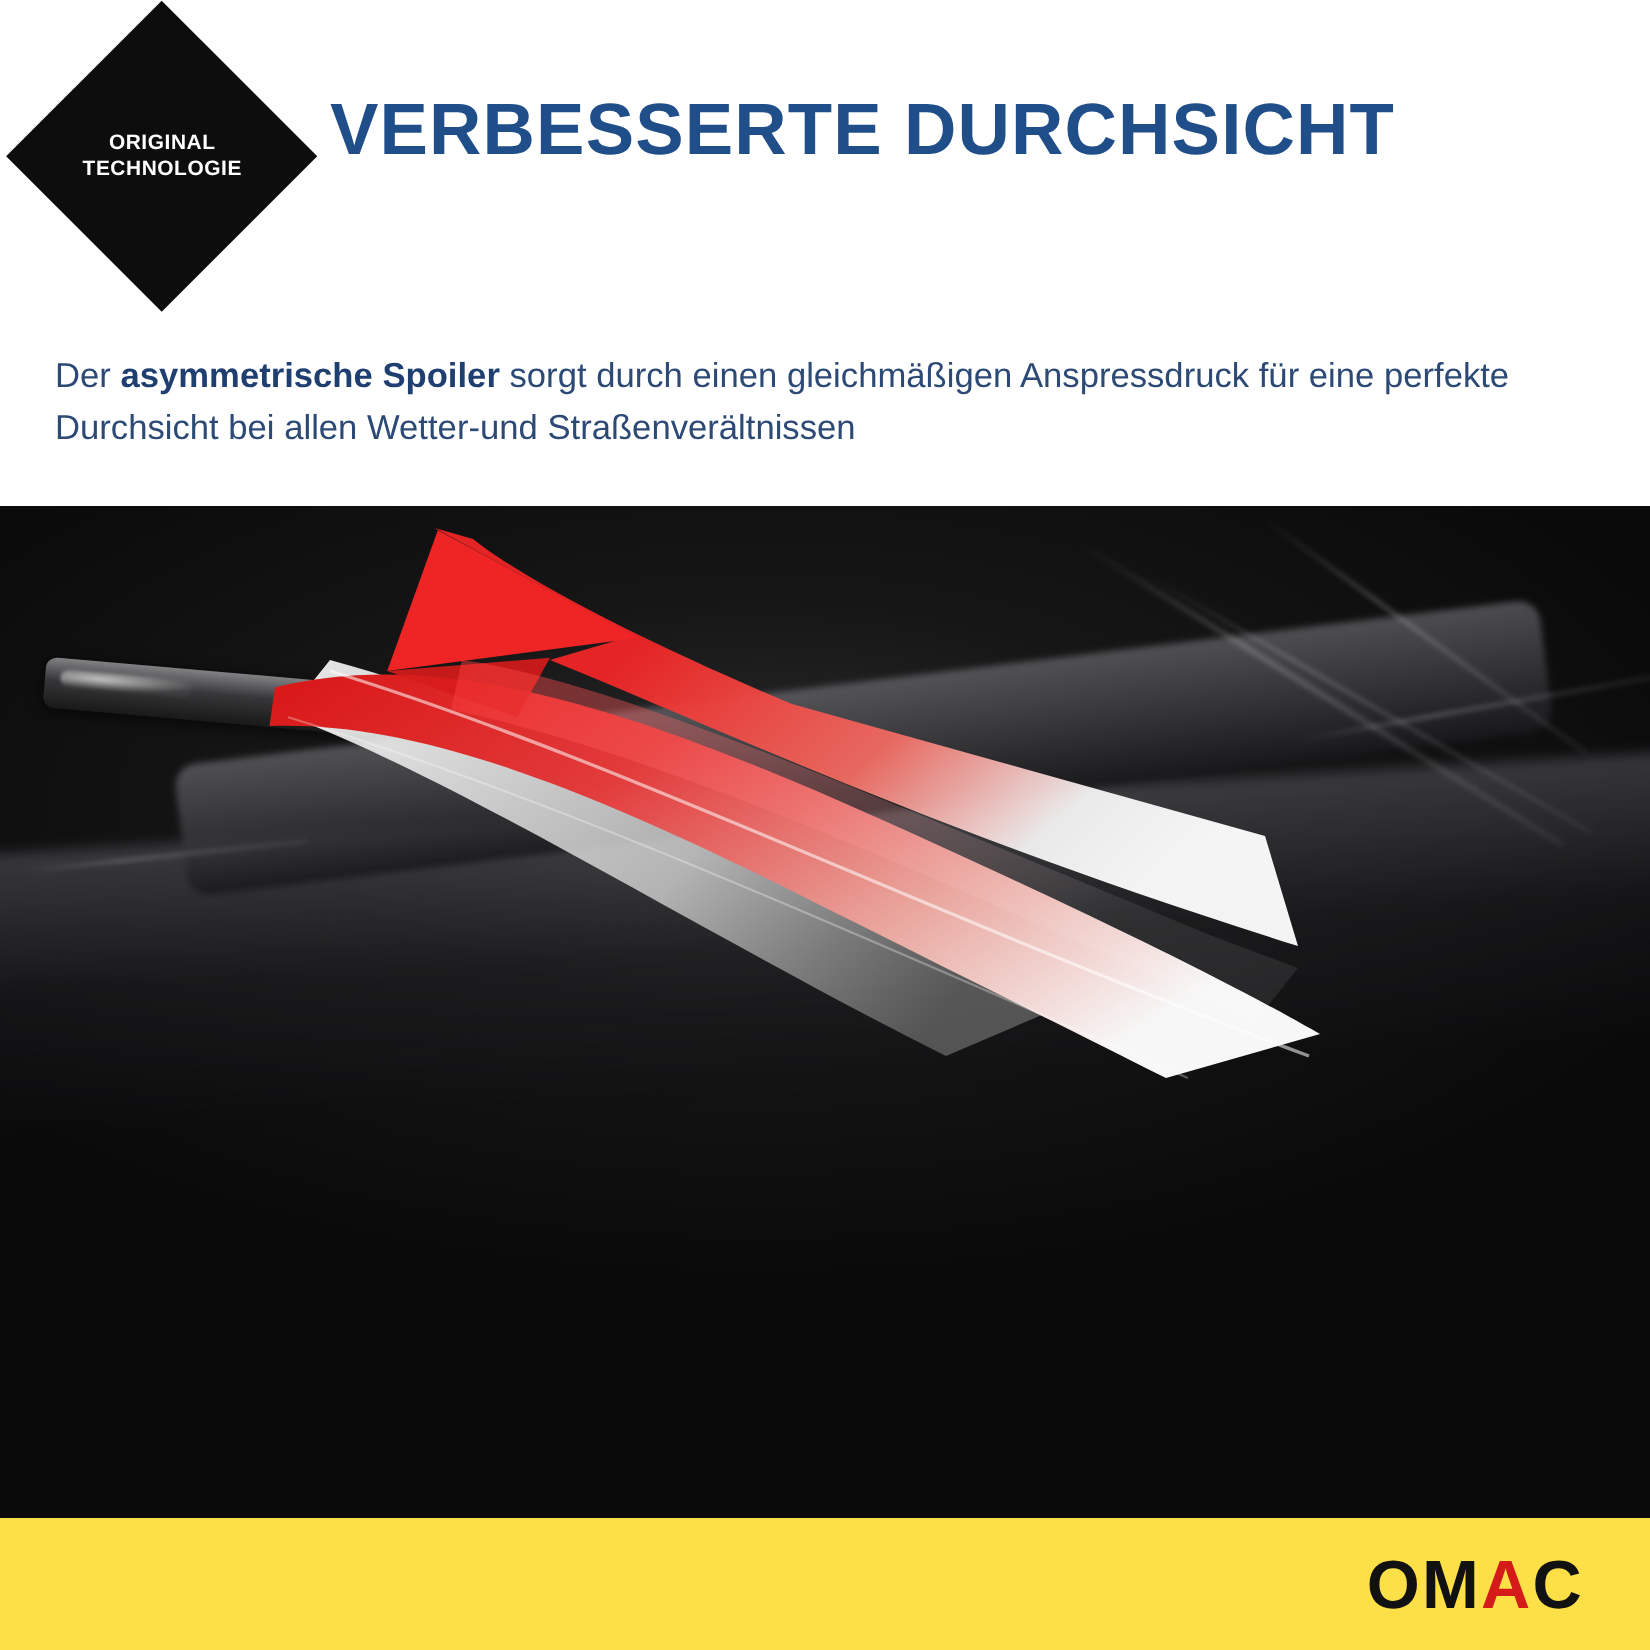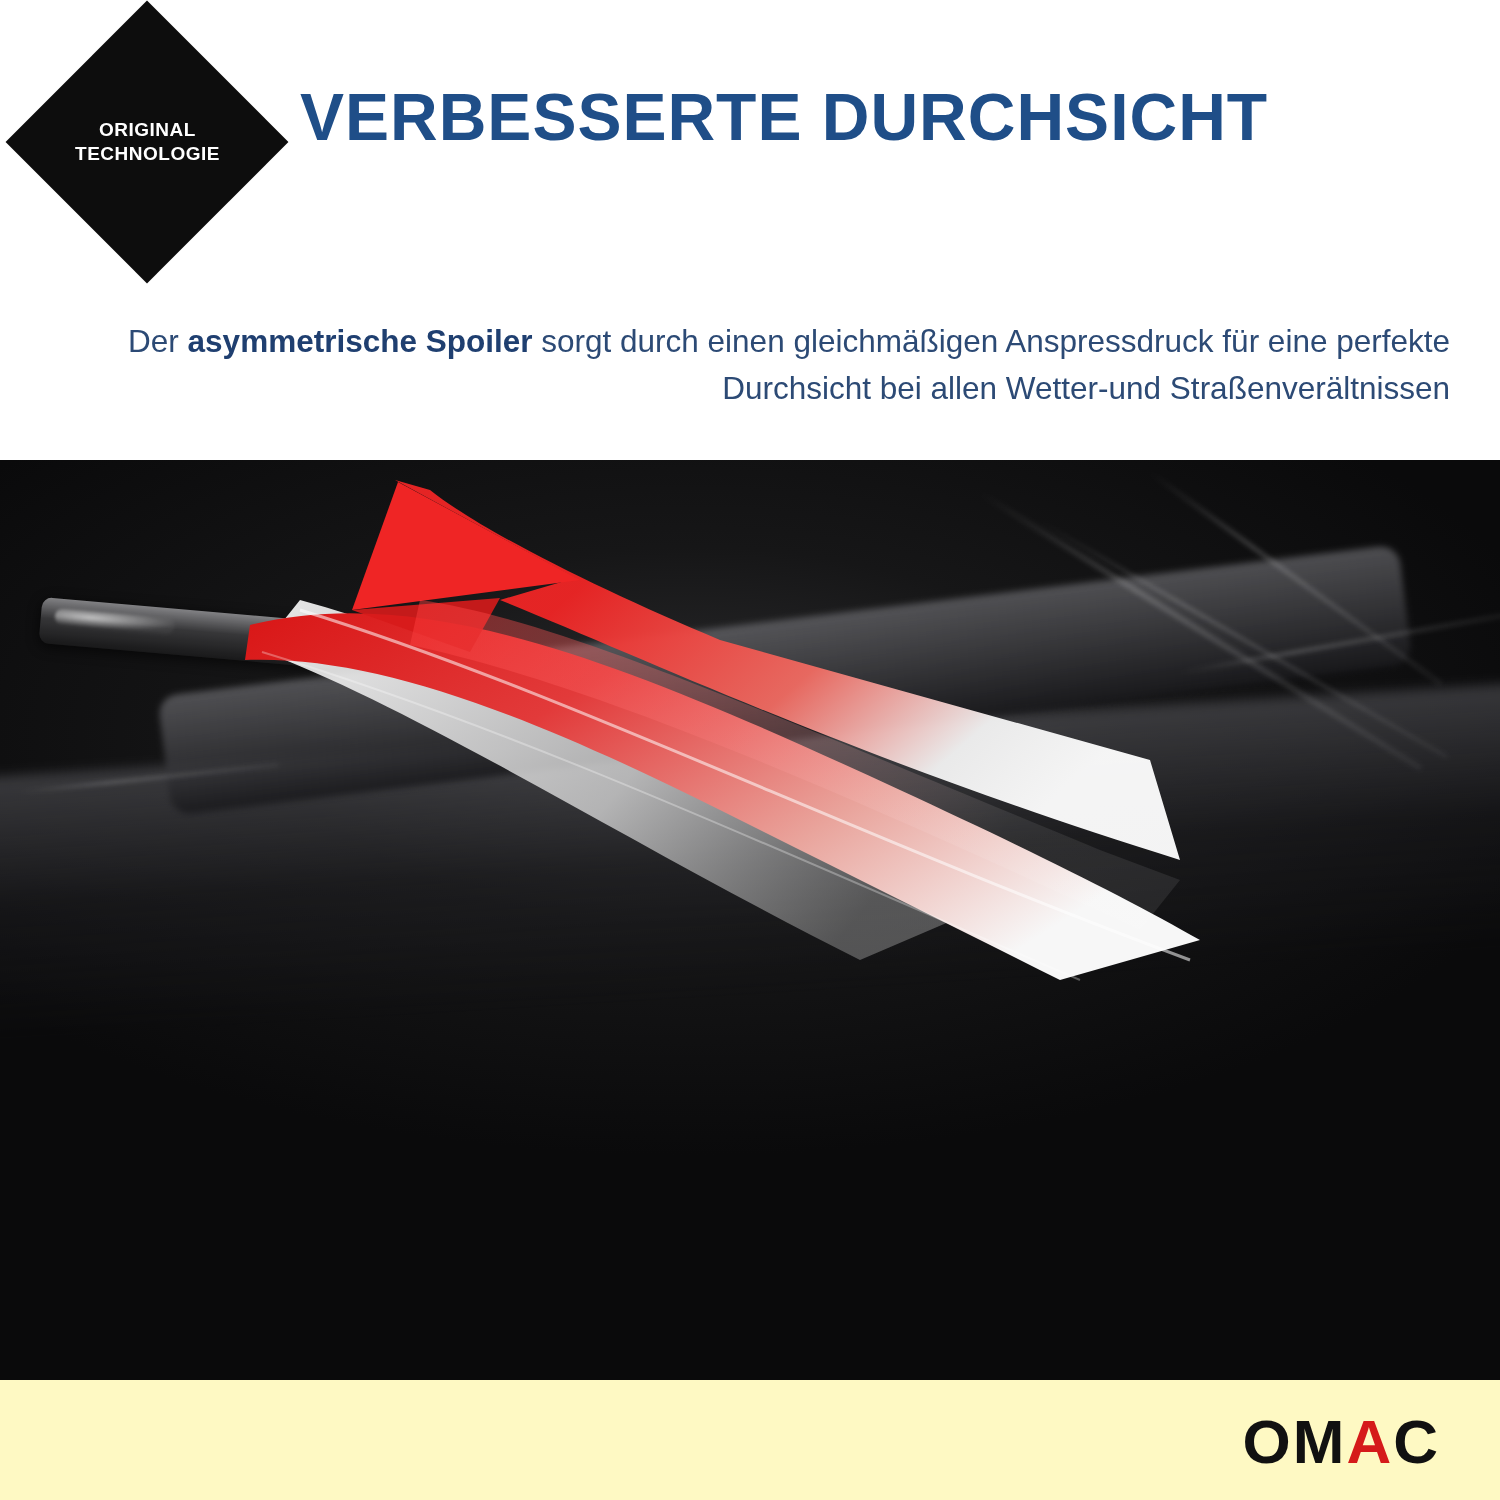--- a/index.html
+++ b/index.html
@@ -55,21 +55,21 @@
     color: #1f4e88;
     letter-spacing: 1px;
     white-space: nowrap;
   }
 
   .subtitle {
     position: absolute;
     left: 50px;
     top: 318px;
     width: 1400px;
-    text-align: right;
+    text-align: left;
     font-size: 31.5px;
     line-height: 1.48;
     color: #2c4a75;
   }
   .subtitle b { font-weight: bold; color: #1f3f70; }
 
   
   .panel {
     position: absolute;
     top: 460px;
@@ -137,21 +137,21 @@
     position: absolute;
     left: 0; top: 0;
     width: 1500px; height: 560px;
   }
 
   
   .footer {
     position: absolute;
     top: 1380px; left: 0;
     width: 1500px; height: 120px;
-    background: #fef9c3;
+    background: #fde047;
   }
   .logo {
     position: absolute;
     right: 60px;
     top: 26px;
     font-size: 62px;
     font-weight: bold;
     letter-spacing: 2px;
     color: #111111;
   }

